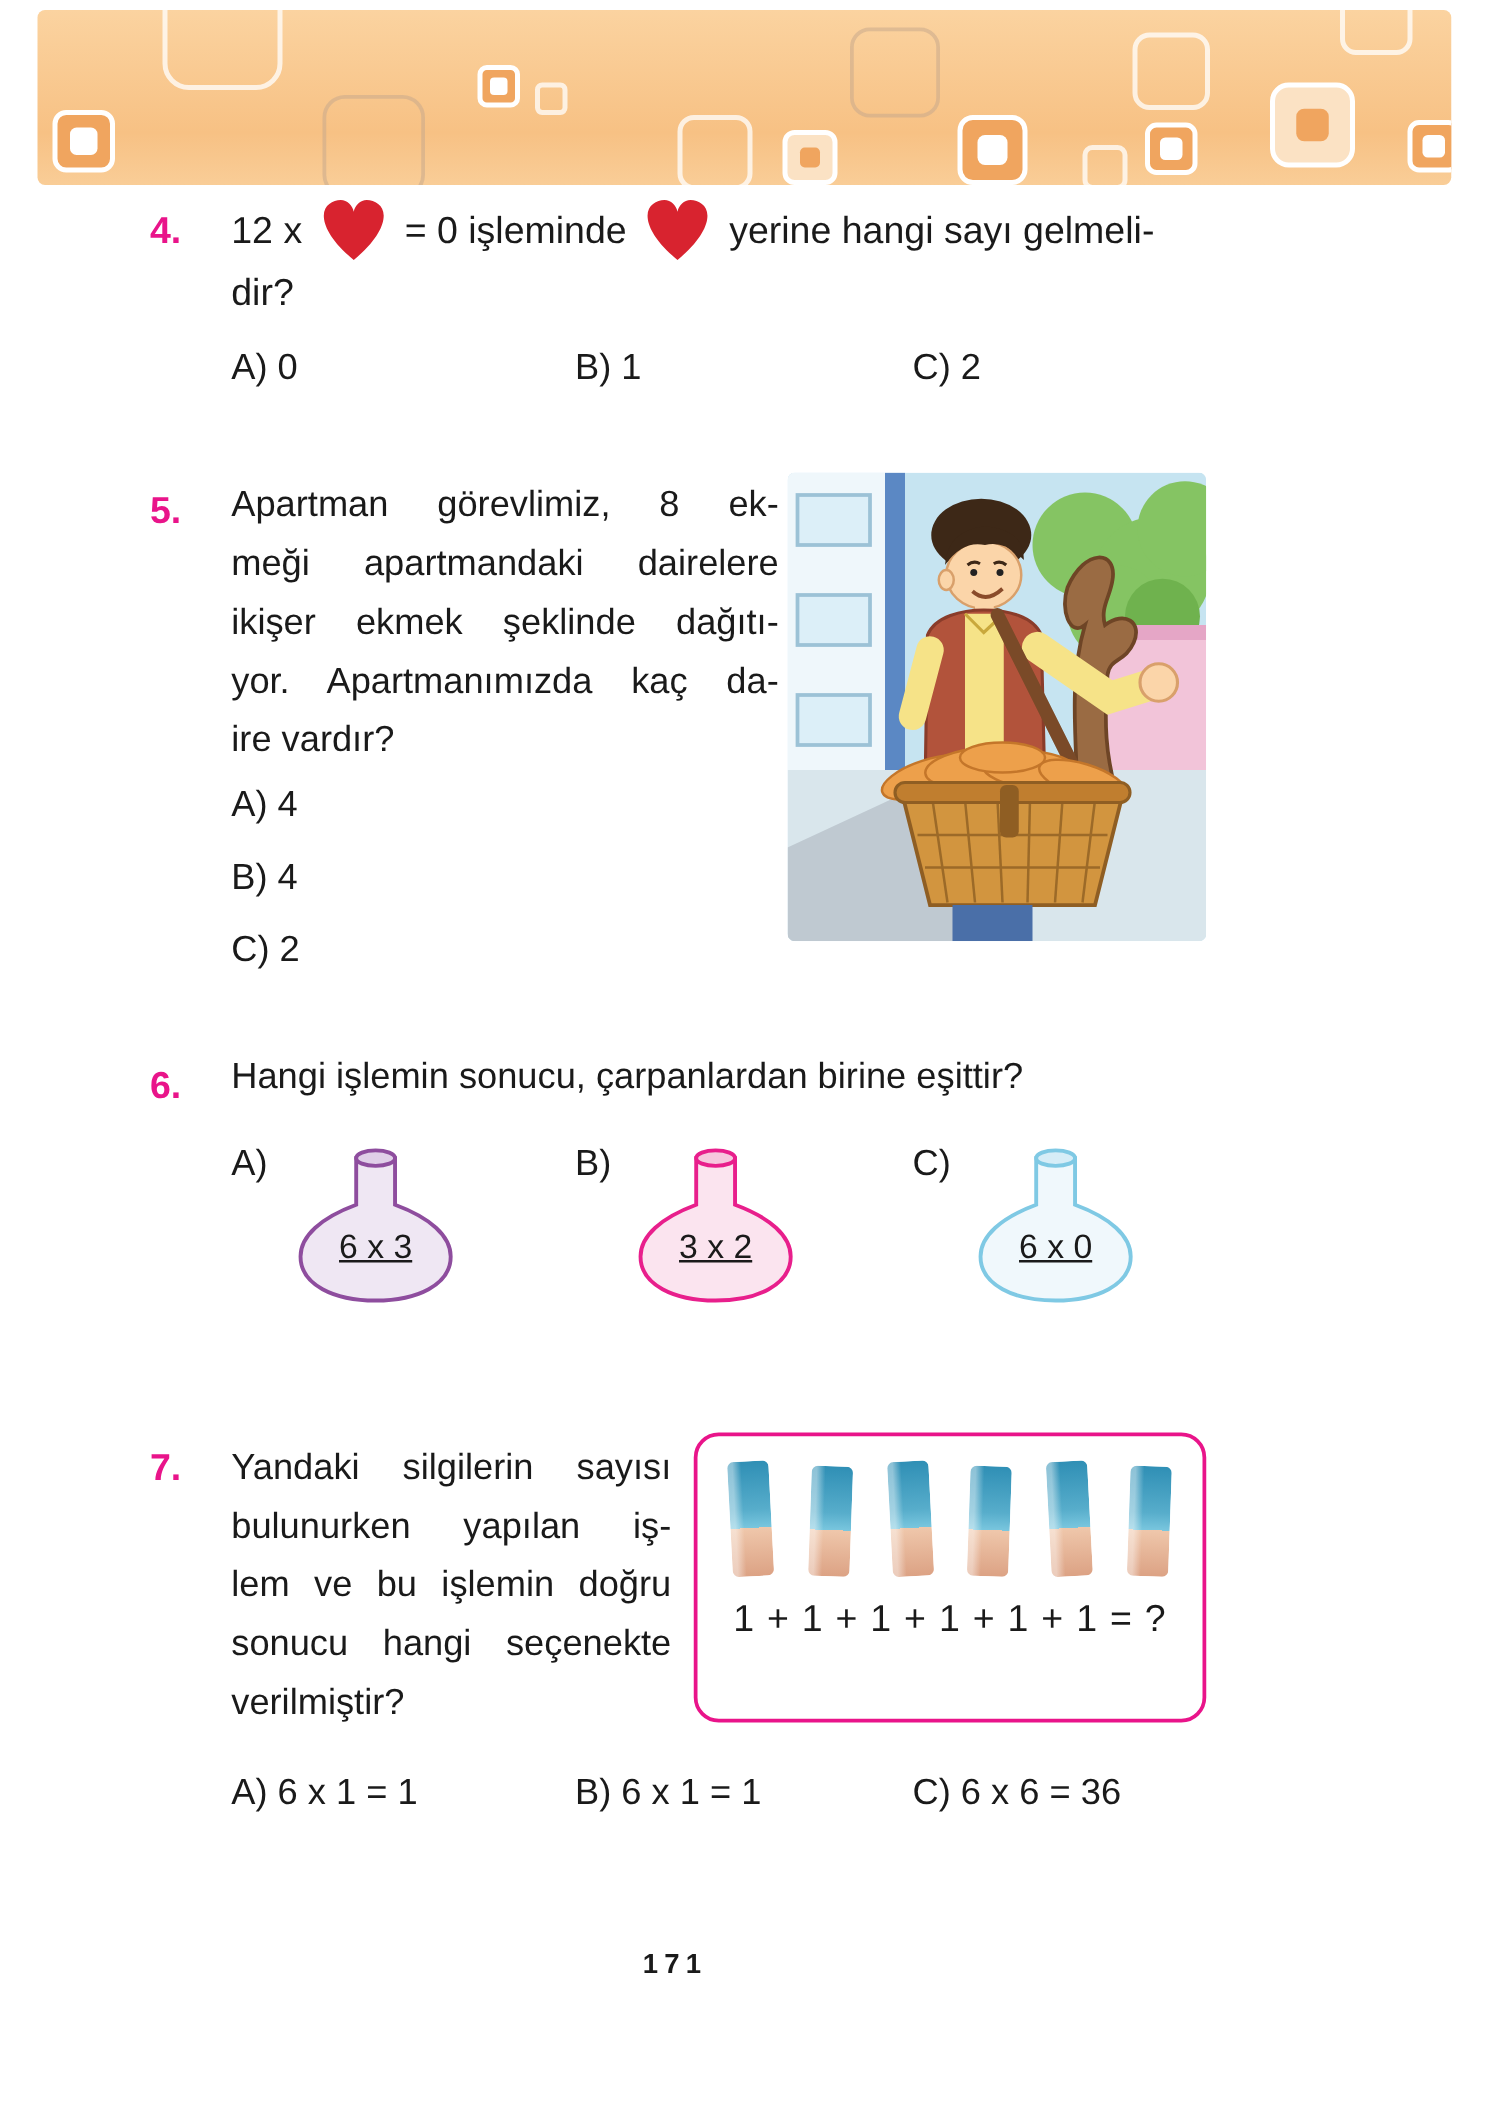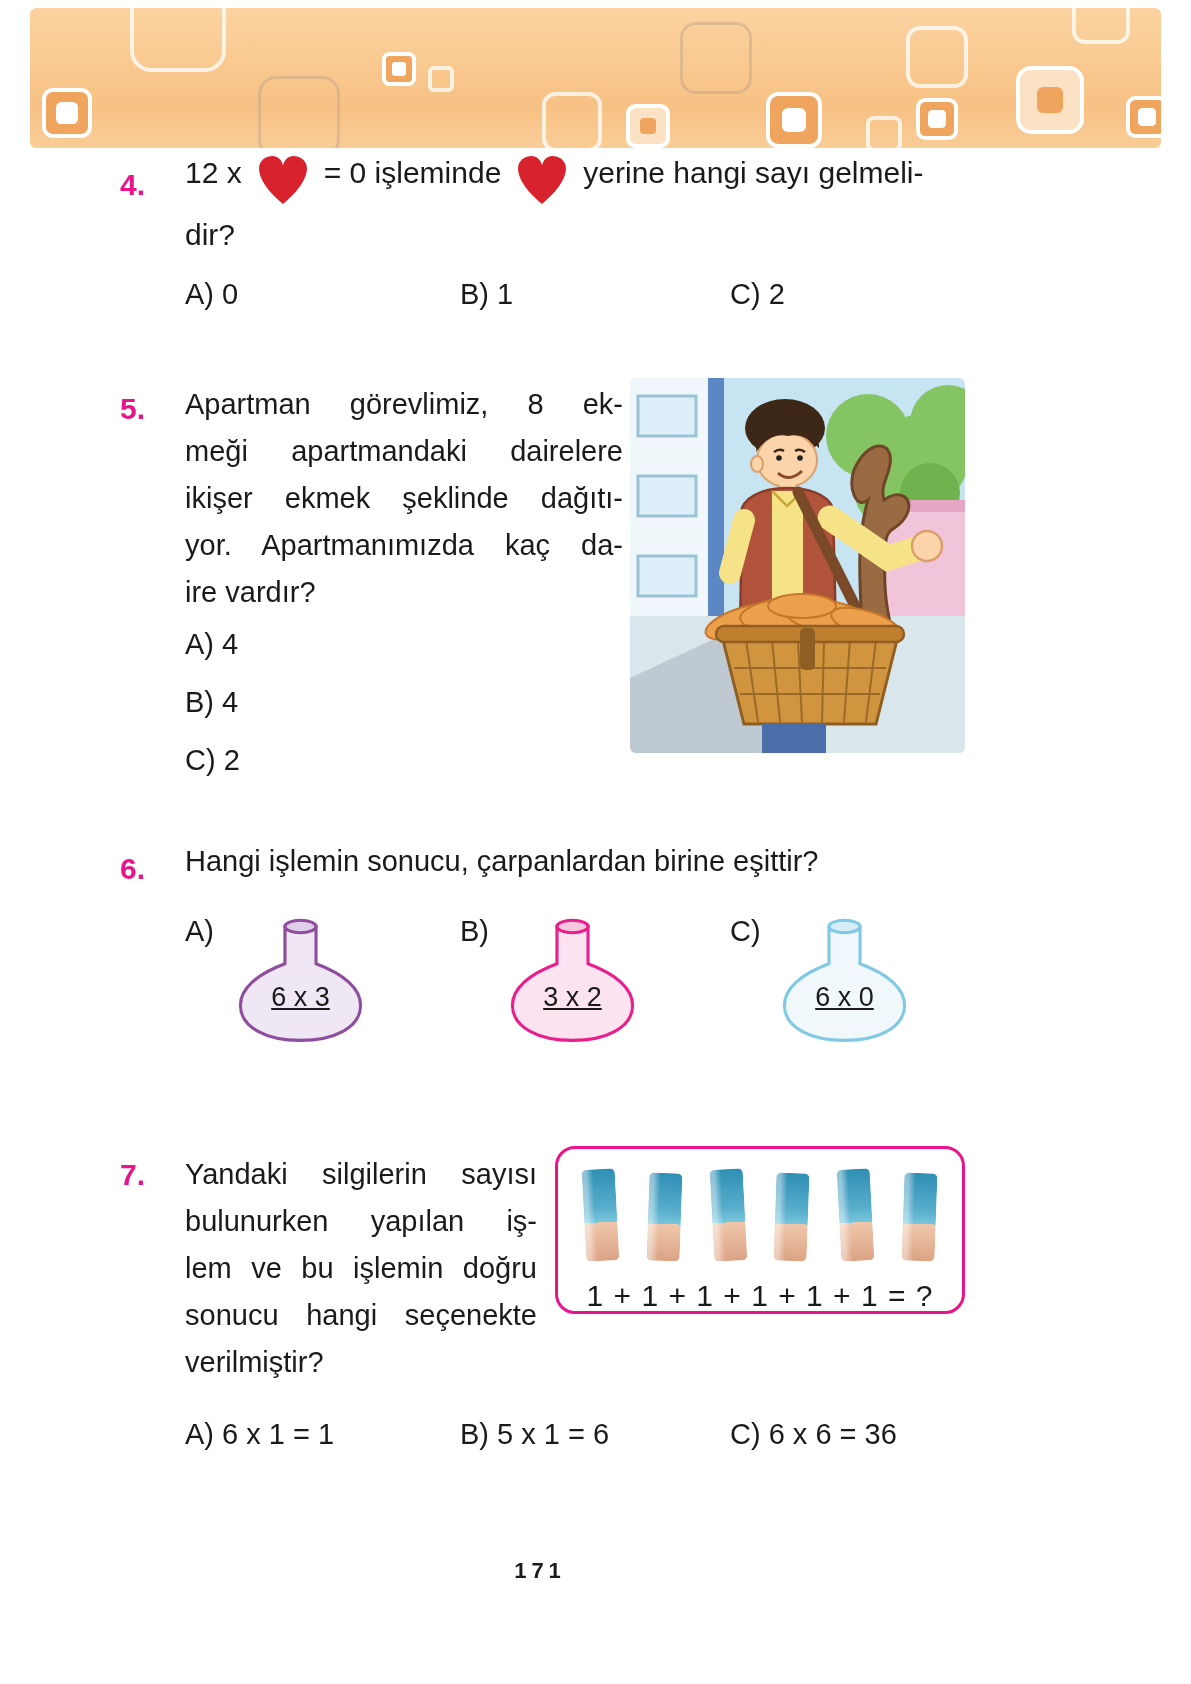--- a/index.html
+++ b/index.html
@@ -18,39 +18,39 @@
   .sq-l{background:#FBE2C4;border:4px solid #ffffff;}
   .sq-l::after{content:"";position:absolute;inset:28%;background:#F0A55F;border-radius:24%;}
 
   
   .qnum{position:absolute;font-size:30px;font-weight:bold;color:#E9148A;}
   .txt{font-size:29px;line-height:46px;color:#1a1a1a;}
   .opt{position:absolute;font-size:29px;color:#1a1a1a;white-space:nowrap;}
   .jline{text-align:justify;text-align-last:justify;}
 
   
-  .q4-line1{position:absolute;left:185px;top:156px;height:58px;display:flex;gap:14px;}
+  .q4-line1{position:absolute;left:185px;top:156px;height:58px;display:flex;align-items:center;gap:14px;}
   .q4-line1 span{font-size:30px;white-space:nowrap;}
   .heart{width:54px;height:50px;flex:0 0 auto;}
   .q4-line2{position:absolute;left:185px;top:218px;font-size:30px;}
 
   
   .q5-text{position:absolute;left:185px;top:388px;width:438px;}
   .q5-text div{height:47px;font-size:29px;}
   .illu{position:absolute;left:630px;top:378px;width:335px;height:375px;border-radius:6px;overflow:hidden;}
 
   
   .flask{position:absolute;width:145px;height:132px;}
   .flask svg{position:absolute;inset:0;}
   .flask-value{position:absolute;left:0;right:0;top:70px;text-align:center;font-size:27px;color:#1a1a1a;text-decoration:underline;}
 
   
   .q7-text{position:absolute;left:185px;top:1158px;width:352px;}
   .q7-text div{height:47px;font-size:29px;}
-  .q7-box{position:absolute;left:555px;top:1146px;width:410px;height:168px;box-sizing:border-box;
+  .q7-box{position:absolute;left:555px;top:1146px;width:410px;height:232px;box-sizing:border-box;
           border:3px solid #E9148A;border-radius:20px;background:#fff;padding:20px 26px 0 26px;}
   .erasers{display:flex;justify-content:space-between;align-items:flex-start;}
   .eraser{width:33px;height:92px;border-radius:5px;
           background:
             linear-gradient(90deg, rgba(255,255,255,.45) 0 4px, rgba(255,255,255,0) 11px),
             linear-gradient(180deg,#2F8FB5 0%,#57ADCB 42%,#79C6DE 58%,#EFC7AB 58%,#DCA284 100%);
           transform:rotate(-3deg);}
   .eraser:nth-child(even){transform:rotate(2deg);height:88px;margin-top:4px;}
   .q7-eq{margin-top:18px;text-align:center;font-size:30px;letter-spacing:1px;}
 
@@ -228,17 +228,17 @@
       <div class="eraser"></div>
       <div class="eraser"></div>
       <div class="eraser"></div>
       <div class="eraser"></div>
       <div class="eraser"></div>
     </div>
     <div class="q7-eq">1 + 1 + 1 + 1 + 1 + 1 = ?</div>
   </div>
 
   <span class="opt" style="left:185px;top:1418px;">A) 6 x 1 = 1</span>
-  <span class="opt" style="left:460px;top:1418px;">B) 5 x 1 = 6</span>
+  <span class="opt" style="left:460px;top:1418px;">B) 6 x 1 = 1</span>
   <span class="opt" style="left:730px;top:1418px;">C) 6 x 6 = 36</span>
 
   <div class="pagenum">171</div>
 </div>
 
 </body></html>

